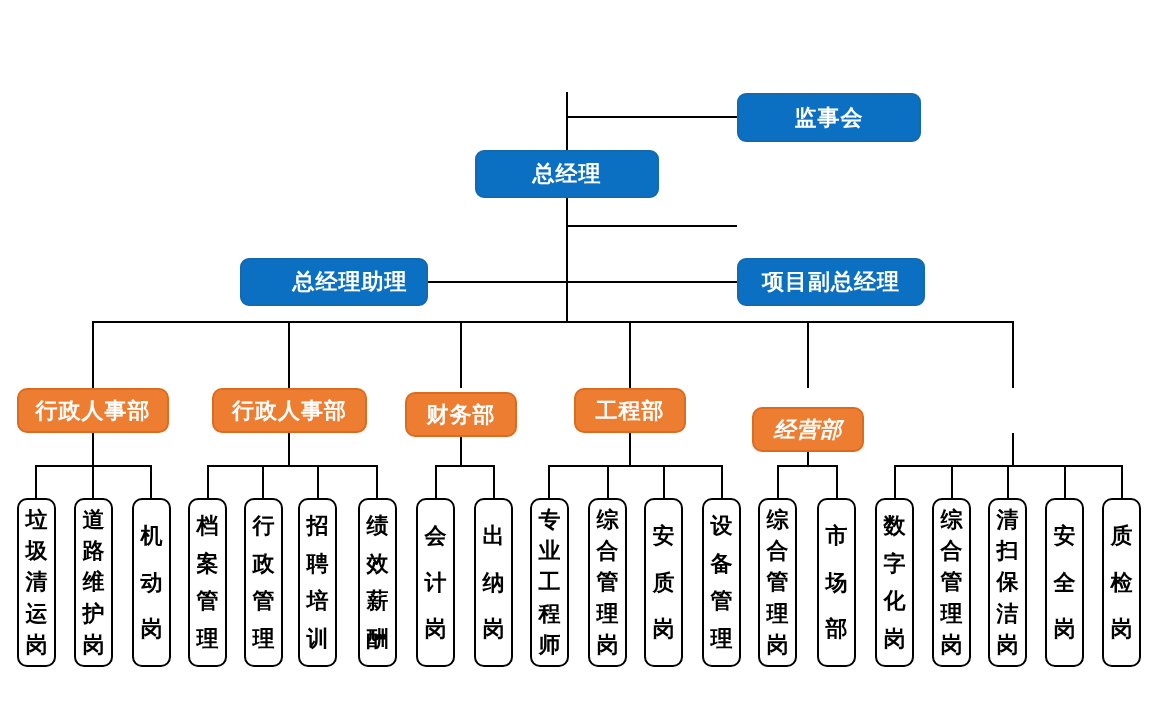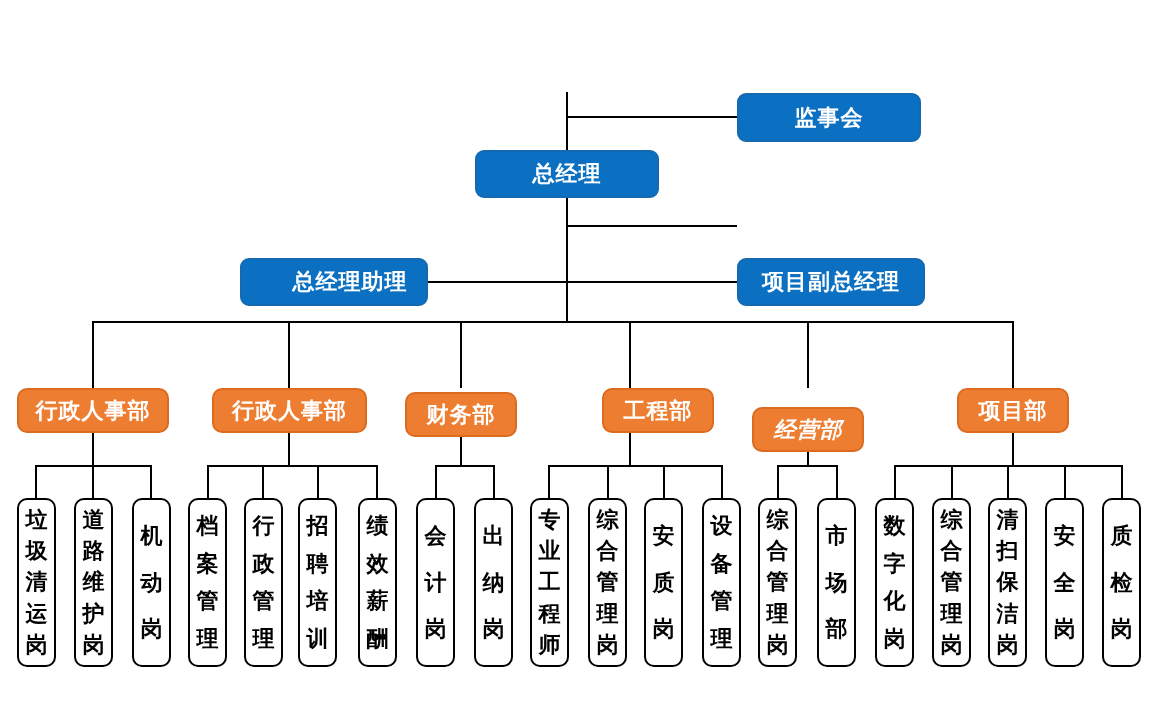--- a/index.html
+++ b/index.html
@@ -99,23 +99,22 @@
   <div class="ln" style="left:1121px;top:465px;width:2px;height:33px;"></div>
 
   <div class="exec-box" style="left:737px;top:93px;width:184px;height:49px;">监事会</div>
   <div class="exec-box" style="left:475px;top:150px;width:184px;height:48px;">总经理</div>
   <div class="exec-box" style="left:240px;top:258px;width:188px;height:48px;padding-left:32px;">总经理助理</div>
   <div class="exec-box" style="left:737px;top:258px;width:188px;height:48px;">项目副总经理</div>
 
   <div class="dept-box" style="left:17px;top:388px;width:152px;">行政人事部</div>
   <div class="dept-box" style="left:212px;top:388px;width:155px;text-align:center;">行政人事部</div>
   <div class="dept-box" style="left:405px;top:392px;width:112px;">财务部</div>
-  <div class="dept-box" style="left:574px;top:388px;width:112px;margin-left:28px;">工程部</div>
+  <div class="dept-box" style="left:574px;top:388px;width:112px;">工程部</div>
   <div class="dept-box" style="left:752px;top:407px;width:112px;font-style:italic;">经营部</div>
-  <div class="dept-box" style="left:957px;top:388px;width:112px;">项目部</div>
 
   <div class="pos-box vtext" style="left:17px;">
       <span>垃</span>
       <span>圾</span>
       <span>清</span>
       <span>运</span>
       <span>岗</span>
     </div>
   <div class="pos-box vtext" style="left:74px;">
       <span>道</span>

